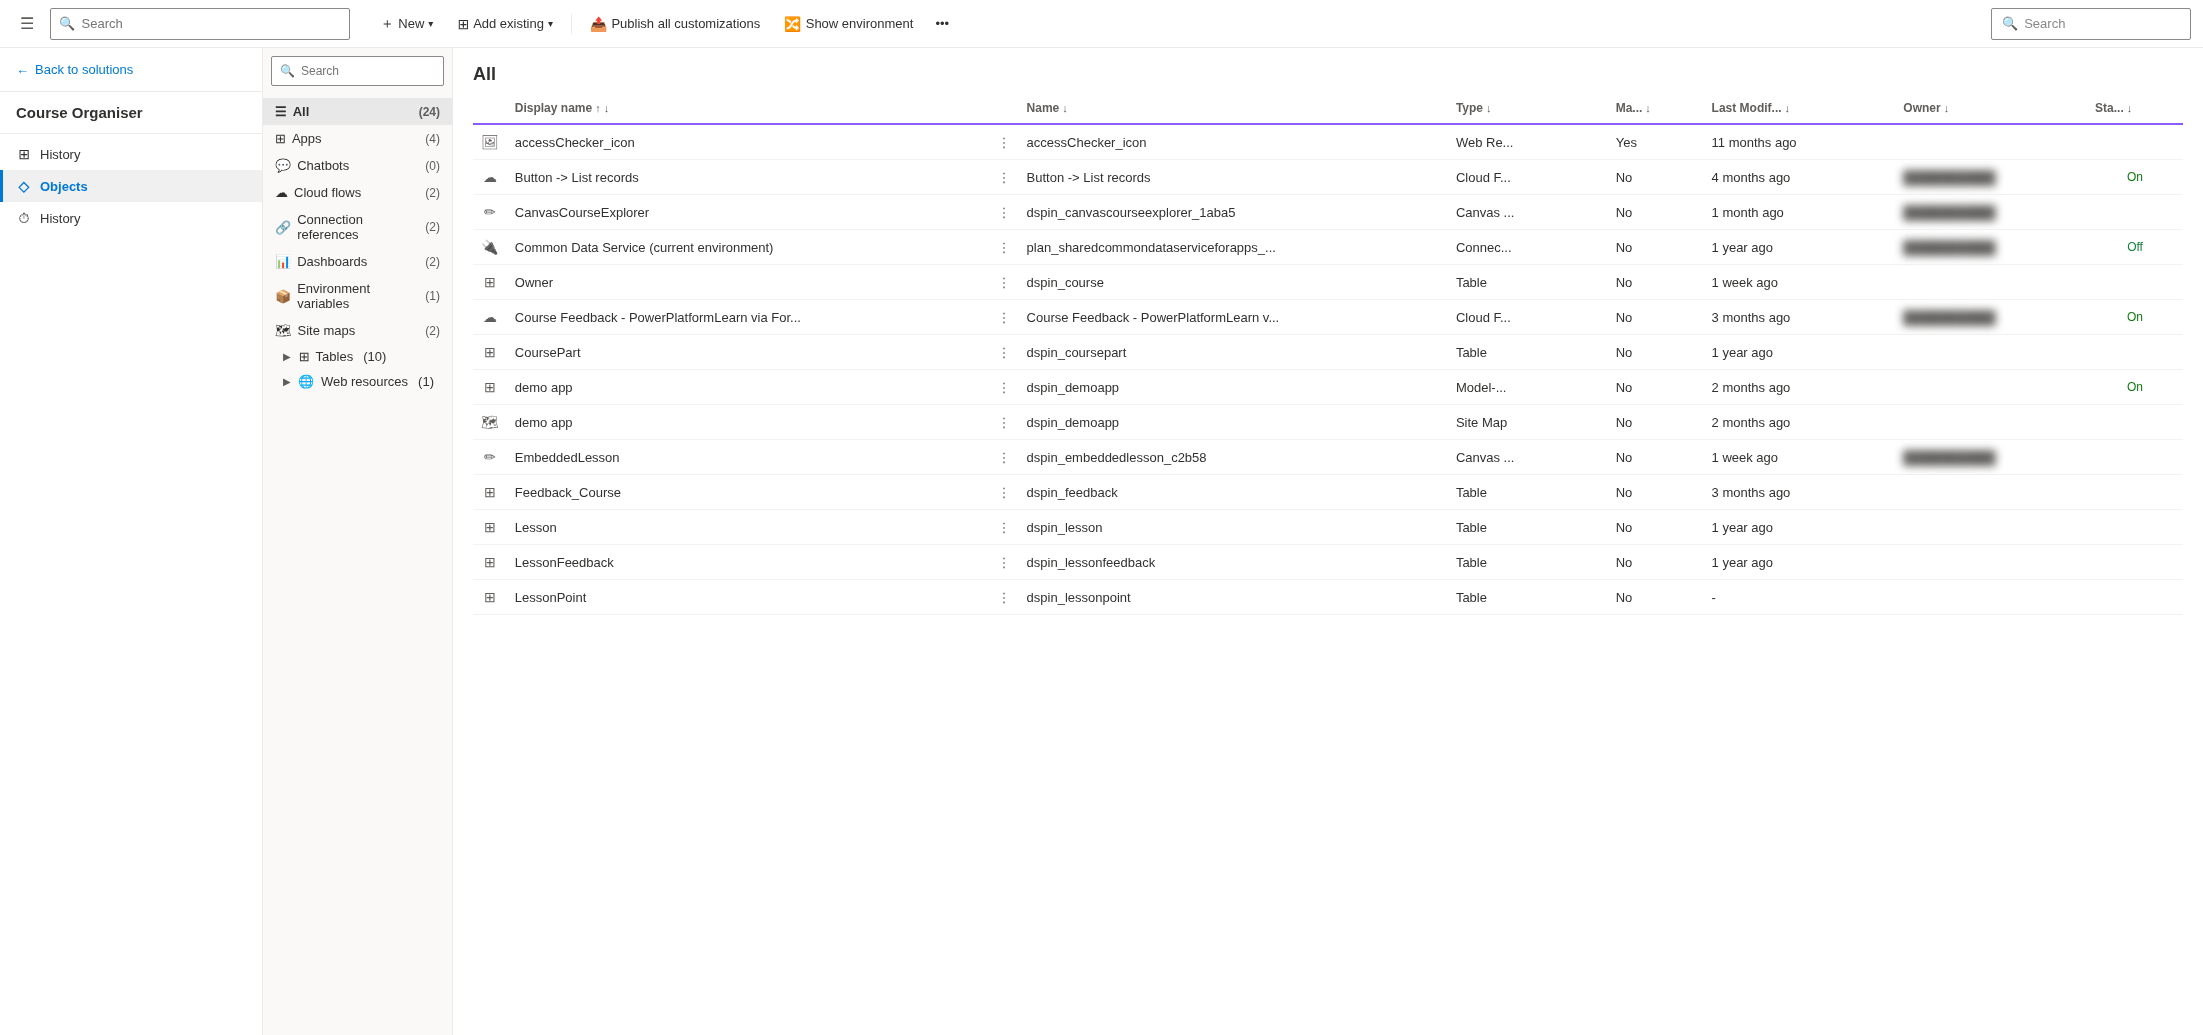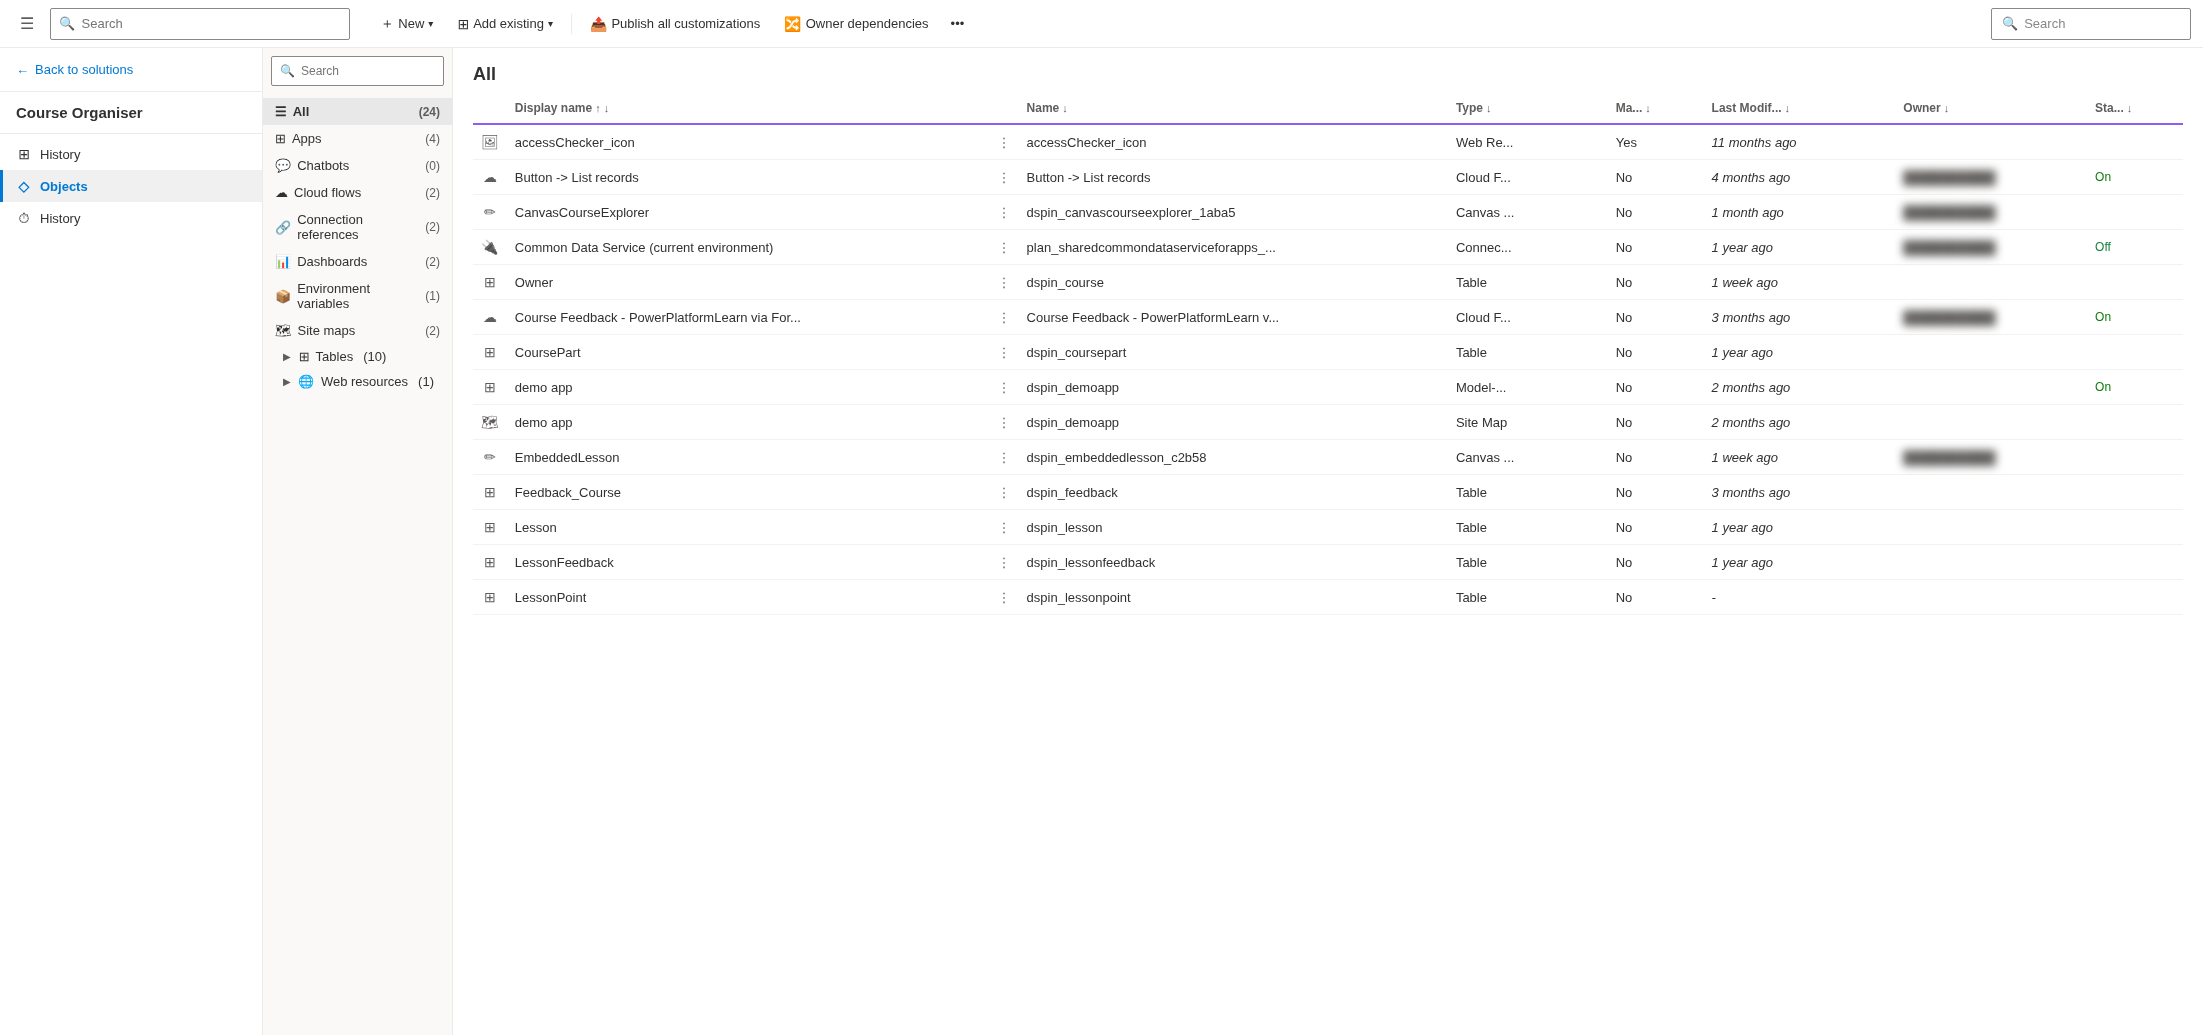--- a/index.html
+++ b/index.html
@@ -51,23 +51,23 @@
     thead th { padding: 8px 8px; text-align: left; font-weight: 600; font-size: 12px; color: #605e5c; white-space: nowrap; cursor: pointer; user-select: none; }
     tbody tr { border-bottom: 1px solid #f3f2f1; }
     tbody td { padding: 9px 8px; font-size: 13px; color: #323130; }
     .td-icon { width: 24px; }
     .td-icon-cell { display: flex; align-items: center; justify-content: center; color: #605e5c; font-size: 14px; }
     .td-more { width: 20px; cursor: pointer; color: #605e5c; text-align: center; }
     .td-name { min-width: 200px; }
     .td-api-name { min-width: 200px; color: #323130; }
     .td-type { min-width: 100px; }
     .td-managed { min-width: 60px; }
-    .td-modified { min-width: 120px; font-style: italic; }
+    .td-modified { min-width: 120px; }
     .td-owner { min-width: 120px; }
-    .td-status { min-width: 60px; }
+    .td-status { min-width: 60px; text-align: center; }
     .status-on { color: #107c10; font-size: 12px; }
     .status-off { color: #15803d; font-size: 12px; }
     .owner-blur { filter: blur(4px); color: #605e5c; user-select: none; }
     .col-header { display: flex; align-items: center; gap: 3px; }
 
     
     .expand-icon { font-size: 10px; color: #605e5c; margin-right: 2px; }
 
     
     ::-webkit-scrollbar { width: 6px; height: 6px; }
@@ -93,21 +93,21 @@
       <span>Add existing</span>
       <span style="font-size:10px;">▾</span>
     </button>
     <div class="topbar-divider"></div>
     <button class="topbar-btn">
       <span class="icon">📤</span>
       <span>Publish all customizations</span>
     </button>
     <button class="topbar-btn">
       <span class="icon">🔀</span>
-      <span>Owner dependencies</span>
+      <span>Show environment</span>
     </button>
     <button class="topbar-btn topbar-more">
       <span>•••</span>
     </button>
   </div>
   <div class="topbar-right-search">
     <span style="color:#605e5c; font-size:13px;">🔍</span>
     <span style="color:#8a8886;">Search</span>
   </div>
 </div>

